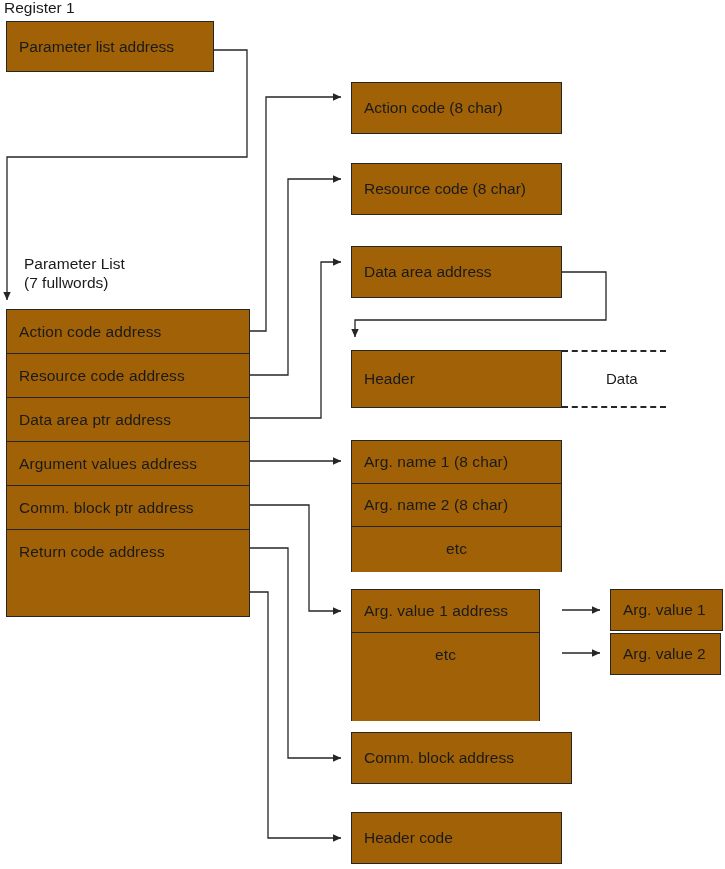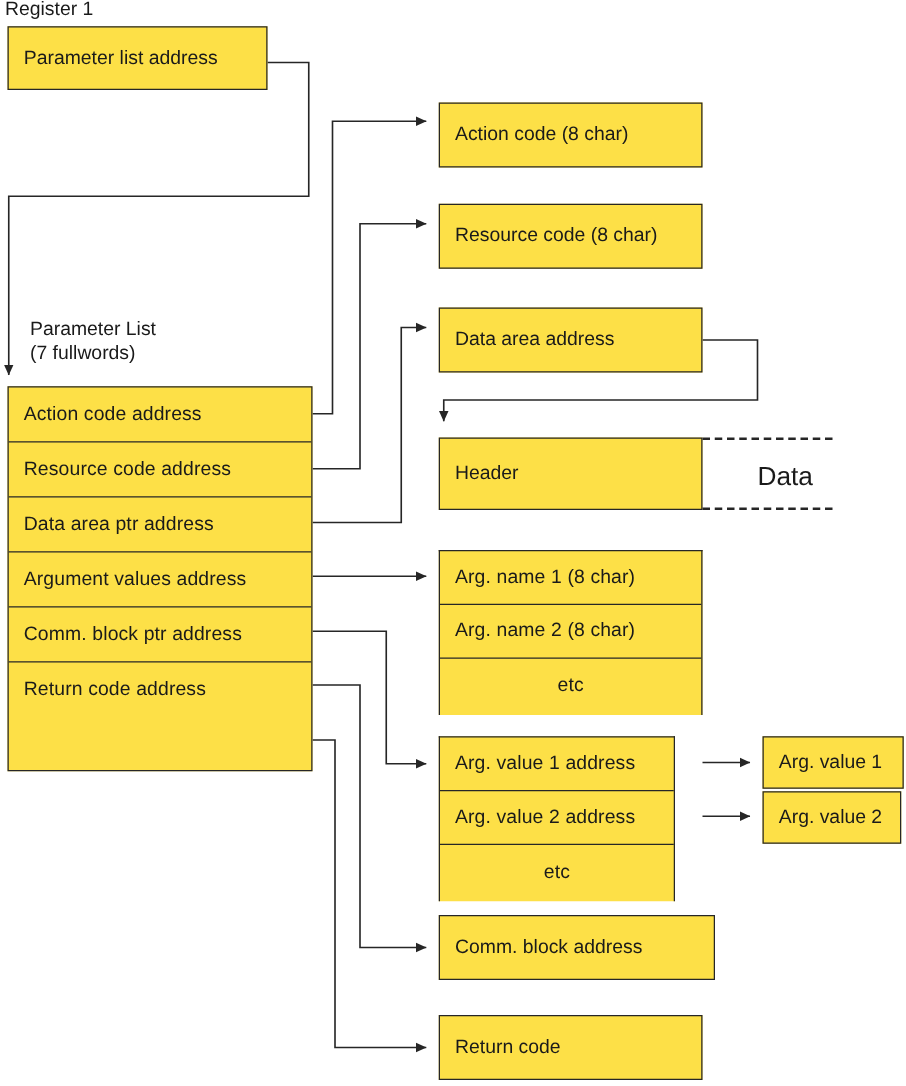--- a/index.html
+++ b/index.html
@@ -7,21 +7,21 @@
     width:725px;height:869px;position:relative;overflow:hidden;
     font-family:"Liberation Sans","DejaVu Sans",sans-serif;
     color:#1a1a1a;
   }
   #stage{position:absolute;left:0;top:0;width:725px;height:869px;}
   svg.wires{position:absolute;left:0;top:0;width:725px;height:869px;pointer-events:none;}
 
   .box{
     position:absolute;
     border:1.6px solid #262626;
-    background:#fde047;
+    background:#a16207;
     box-sizing:border-box;
   }
   .row{
     position:relative;
     box-sizing:border-box;
     display:flex;
     align-items:center;
     font-size:15.5px;
     letter-spacing:.1px;
     padding-left:12px;
@@ -40,21 +40,21 @@
   }
   .box.plain{display:flex;align-items:center;padding-left:12px;font-size:15.5px;}
   
   .box.openbottom{border-bottom:none;}
   .dashhalf{
     position:absolute;
     border-top:2px dashed #262626;
     border-bottom:2px dashed #262626;
     box-sizing:border-box;
   }
-  .datalbl{position:absolute;font-size:21px;text-align:right;}
+  .datalbl{position:absolute;font-size:15px;text-align:right;}
 </style>
 </head>
 <body>
 
 <div id="stage">
 
   <svg class="wires" viewBox="0 0 725 869">
     <defs>
       <marker id="ah" markerWidth="9" markerHeight="9" refX="8.4" refY="4.5" orient="auto" markerUnits="userSpaceOnUse">
         <path d="M0,0.6 L8.6,4.5 L0,8.4 z" fill="#262626"></path>
@@ -145,36 +145,33 @@
     </div>
     <div class="row center" style="height:44px;">
       <span>etc</span>
     </div>
   </div>
 
   <div class="box openbottom" style="left:351px;top:589px;width:189px;height:132px;">
     <div class="row sep" style="height:43px;">
       <span>Arg. value 1 address</span>
     </div>
-    <div class="row sep" style="height:43px;">
-      <span>Arg. value 2 address</span>
-    </div>
     <div class="row center" style="height:44px;">
       <span>etc</span>
     </div>
   </div>
 
   <div class="box plain" style="left:610px;top:589px;width:113px;height:42px;">
     <span>Arg. value 1</span>
   </div>
   <div class="box plain" style="left:610px;top:633px;width:111px;height:42px;">
     <span>Arg. value 2</span>
   </div>
 
   <div class="box plain" style="left:351px;top:732px;width:221px;height:52px;">
     <span>Comm. block address</span>
   </div>
 
   <div class="box plain" style="left:351px;top:812px;width:211px;height:52px;">
-    <span>Return code</span>
+    <span>Header code</span>
   </div>
 
 </div>
 
 </body></html>

